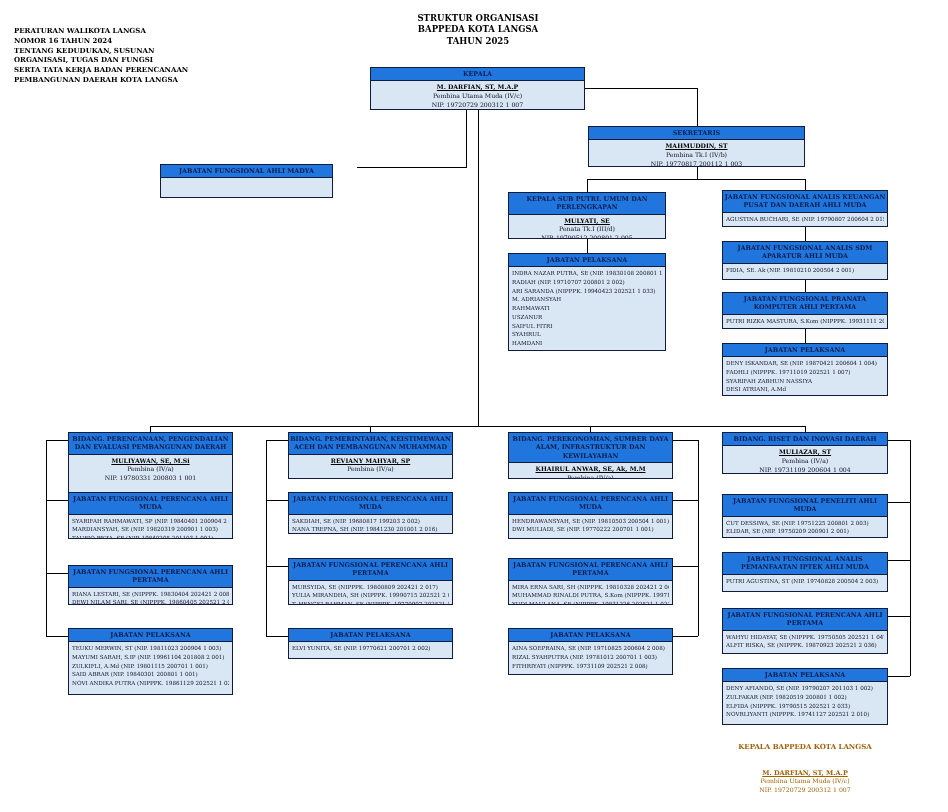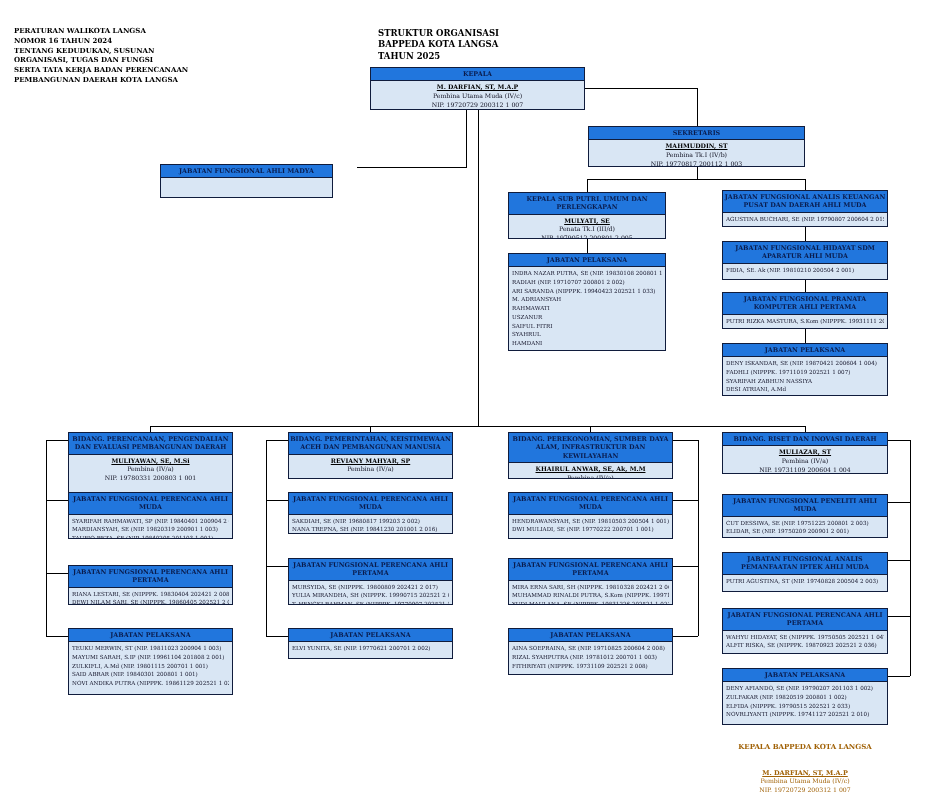--- a/index.html
+++ b/index.html
@@ -2,21 +2,21 @@
 <html><head>
 <meta charset="utf-8">
 <style>
   html,body{margin:0;padding:0;background:#ffffff;}
   #canvas{
     position:relative;width:948px;height:812px;background:#ffffff;
     font-family:"DejaVu Serif","Liberation Serif",serif;color:#111;
     overflow:hidden;
   }
   .reg{position:absolute;left:14px;top:26px;font-size:7px;font-weight:bold;line-height:1.4;color:#000;}
-  .title{position:absolute;left:378px;top:28px;width:200px;font-size:8.5px;font-weight:bold;line-height:1.35;color:#000;}
+  .title{position:absolute;left:378px;top:13px;width:200px;text-align:center;font-size:8.5px;font-weight:bold;line-height:1.35;color:#000;}
   .box{position:absolute;box-sizing:border-box;border:1.5px solid #101c3c;background:#d9e6f4;overflow:hidden;display:flex;flex-direction:column;}
   .hdr{background:#2176dd;color:#0a1c4d;font-weight:bold;text-align:center;font-size:6.4px;line-height:1.3;padding:2px 0;border-bottom:1.5px solid #101c3c;flex:0 0 auto;}
   .lbody{flex:1 1 auto;text-align:center;font-size:6.2px;line-height:1.42;padding:2px 1px;color:#101020;}
   .nm{font-weight:bold;text-decoration:underline;color:#000;}
   .mbody{flex:1 1 auto;text-align:left;padding:2px 3px;}
   .member{font-size:5.6px;line-height:1.56;white-space:nowrap;overflow:hidden;color:#14142a;}
   .lh{position:absolute;height:1px;background:#000;}
   .lv{position:absolute;width:1px;background:#000;}
   .sig{position:absolute;left:716px;top:742px;width:178px;text-align:center;color:#a16207;}
   .sig .sg-head{font-size:7px;font-weight:bold;}
@@ -135,21 +135,21 @@
   </div>
 
   <div class="box" style="left:722px;top:190px;width:166px;height:37px">
     <div class="hdr">JABATAN FUNGSIONAL ANALIS KEUANGAN PUSAT DAN DAERAH AHLI MUDA</div>
     <div class="mbody">
         <div class="member">AGUSTINA BUCHARI, SE (NIP. 19790807 200604 2 015)</div>
       </div>
   </div>
 
   <div class="box" style="left:722px;top:241px;width:166px;height:39px">
-    <div class="hdr">JABATAN FUNGSIONAL HIDAYAT SDM APARATUR AHLI MUDA</div>
+    <div class="hdr">JABATAN FUNGSIONAL ANALIS SDM APARATUR AHLI MUDA</div>
     <div class="mbody">
         <div class="member">FIDIA, SE. Ak (NIP. 19810210 200504 2 001)</div>
       </div>
   </div>
 
   <div class="box" style="left:722px;top:292px;width:166px;height:37px">
     <div class="hdr">JABATAN FUNGSIONAL PRANATA KOMPUTER AHLI PERTAMA</div>
     <div class="mbody">
         <div class="member">PUTRI RIZKA MASTURA, S.Kom (NIPPPK. 19931111 202521 2 052)</div>
       </div>
@@ -193,21 +193,21 @@
     <div class="mbody">
         <div class="member">TEUKU MERWIN, ST (NIP. 19811023 200904 1 003)</div>
         <div class="member">MAYUMI SARAH, S.IP (NIP. 19961104 201808 2 001)</div>
         <div class="member">ZULKIFLI, A.Md (NIP. 19801115 200701 1 001)</div>
         <div class="member">SAID ABRAR (NIP. 19840301 200801 1 001)</div>
         <div class="member">NOVI ANDIKA PUTRA (NIPPPK. 19861129 202521 1 024)</div>
       </div>
   </div>
 
   <div class="box" style="left:288px;top:432px;width:165px;height:47px">
-    <div class="hdr">BIDANG. PEMERINTAHAN, KEISTIMEWAAN ACEH DAN PEMBANGUNAN MANUSIA</div>
+    <div class="hdr">BIDANG. PEMERINTAHAN, KEISTIMEWAAN ACEH DAN PEMBANGUNAN MUHAMMAD</div>
     <div class="lbody">
       <div class="nm">REVIANY MAHYAR, SP</div>
       <div>Pembina (IV/a)</div>
 
     </div>
   </div>
   <div class="box" style="left:288px;top:492px;width:165px;height:42px">
     <div class="hdr">JABATAN FUNGSIONAL PERENCANA AHLI MUDA</div>
     <div class="mbody">
         <div class="member">SAKDIAH, SE (NIP. 19680817 199203 2 002)</div>

